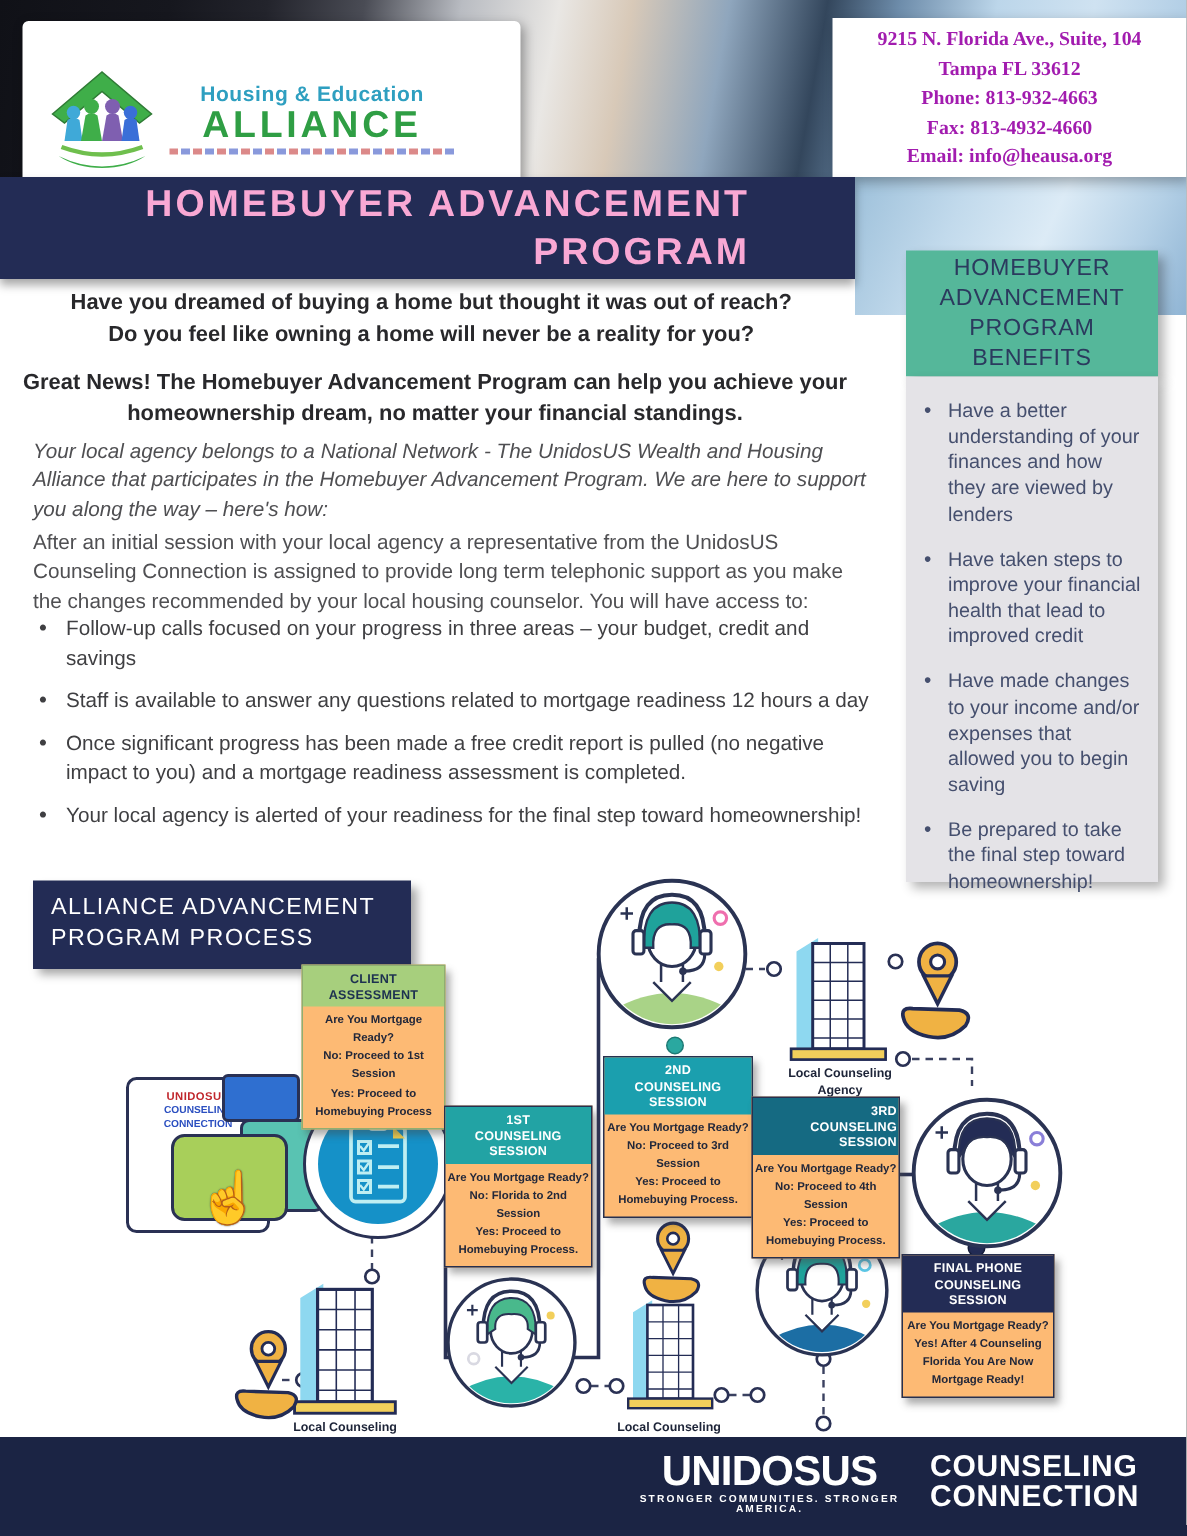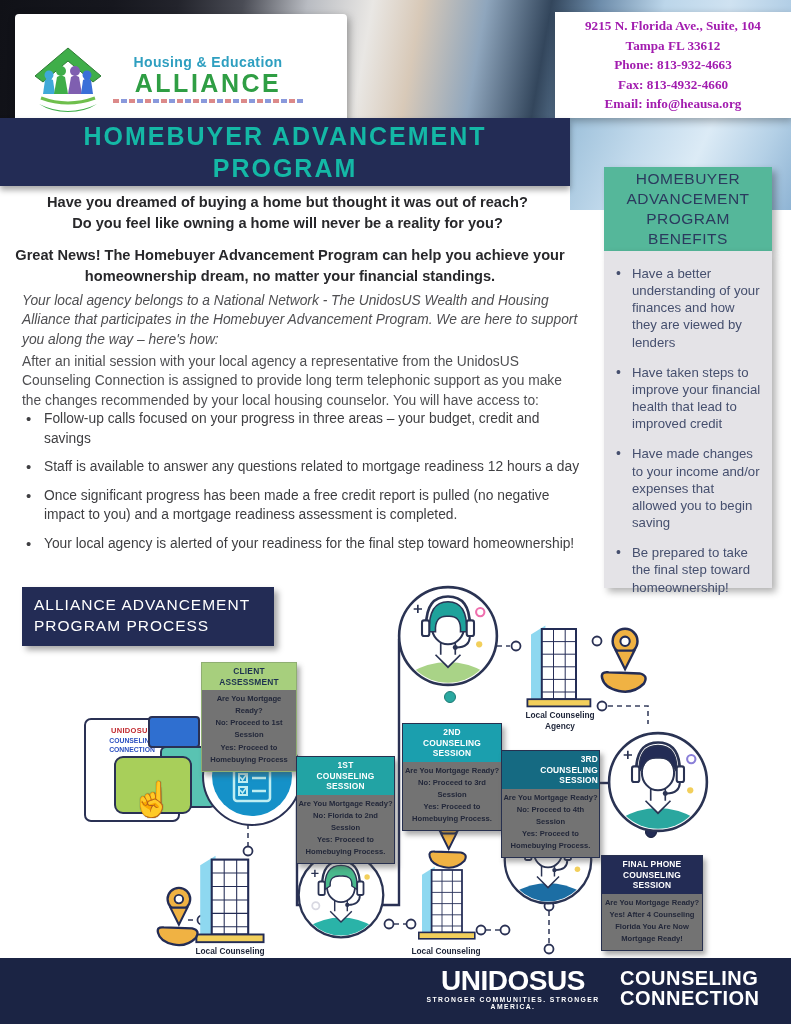--- a/index.html
+++ b/index.html
@@ -23,21 +23,21 @@
     background:repeating-linear-gradient(90deg,#c43b3b 0 6px,#fff 6px 8px,#3b55c4 8px 14px,#fff 14px 16px);
     opacity:.6;}
   
   .contact-box{position:absolute;left:555px;top:12px;width:236px;height:106px;background:#fff;
     box-shadow:2px 3px 8px rgba(0,0,0,.3);display:flex;flex-direction:column;justify-content:center;}
   .contact-box div{font-family:"Liberation Serif", serif;font-weight:bold;color:#a21caf;
     font-size:13.2px;line-height:1.48;text-align:center;}
   
   .banner{position:absolute;left:0;top:118px;width:570px;height:68px;background:#232c55;
     display:flex;align-items:center;justify-content:center;box-shadow:0 4px 6px rgba(0,0,0,.35);}
-  .banner div{color:#14b8a6;font-size:25px;letter-spacing:2px;font-weight:bold;text-align:center;
+  .banner div{color:#f9a8d4;font-size:25px;letter-spacing:2px;font-weight:bold;text-align:right;
     width:430px;line-height:1.3;}
   
   .q-block{position:absolute;left:0;top:192px;width:575px;text-align:center;}
   .q-block div{font-size:14.6px;font-weight:bold;color:#28282b;line-height:1.45;}
   .great{position:absolute;left:10px;top:245px;width:560px;text-align:center;
     font-size:14.6px;font-weight:bold;color:#28282b;line-height:1.45;}
   .para{position:absolute;left:22px;width:557px;font-size:13.8px;color:#4f4f52;line-height:1.4;}
   .p1{top:291px;font-style:italic;} .p2{top:352px;}
   .bullets{position:absolute;left:22px;top:409px;width:562px;}
   .bullets .bi{position:relative;padding-left:22px;font-size:13.8px;color:#3f3f42;
@@ -53,22 +53,22 @@
   .ben-body{position:absolute;left:604px;top:251px;width:168px;height:337px;background:#e4e3e7;
     box-shadow:4px 4px 7px rgba(0,0,0,.3);padding:14px 10px 0 10px;box-sizing:border-box;}
   .ben-body .bi{position:relative;padding-left:18px;font-size:13.2px;color:#454f6e;
     line-height:1.3;margin-bottom:13px;}
   .ben-body .bi::before{content:"•";position:absolute;left:2px;top:-1px;color:#454f6e;font-size:14px;}
   
   .proc-title{position:absolute;left:22px;top:587px;width:230px;background:#232c55;color:#fff;
     font-size:15.5px;letter-spacing:1px;line-height:1.35;padding:8px 10px 9px 12px;
     box-shadow:4px 4px 6px rgba(0,0,0,.35);}
   
-  .pnode{position:absolute;border:1.6px solid #27304f;background:#737373;
-    box-shadow:3px 4px 5px rgba(70,70,70,.45);z-index:6;margin-top:19px;}
+  .pnode{position:absolute;border:1.6px solid #27304f;background:#fdba74;
+    box-shadow:3px 4px 5px rgba(70,70,70,.45);z-index:6;}
   .ph{font-size:8.4px;font-weight:bold;text-align:center;padding:3px 1px;line-height:1.25;letter-spacing:.2px;}
   .pb{padding:3px 1px 5px;}
   .pb div{font-size:7.6px;font-weight:bold;color:#23283a;text-align:center;line-height:1.6;}
   .n-client{left:201px;top:643px;width:94px;border-color:#8fae72;}
   .n-client .ph{background:#a7cf7d;color:#1d3150;}
   .n-s1{left:296px;top:737px;width:97px;}   .n-s1 .ph{background:#22a3a4;color:#fff;}
   .n-s2{left:402px;top:704px;width:98px;}   .n-s2 .ph{background:#1b9fae;color:#fff;}
   .n-s3{left:501px;top:731px;width:97px;}   .n-s3 .ph{background:#156a82;color:#fff;text-align:right;}
   .n-final{left:601px;top:836px;width:100px;} .n-final .ph{background:#232c55;color:#fff;}
   

